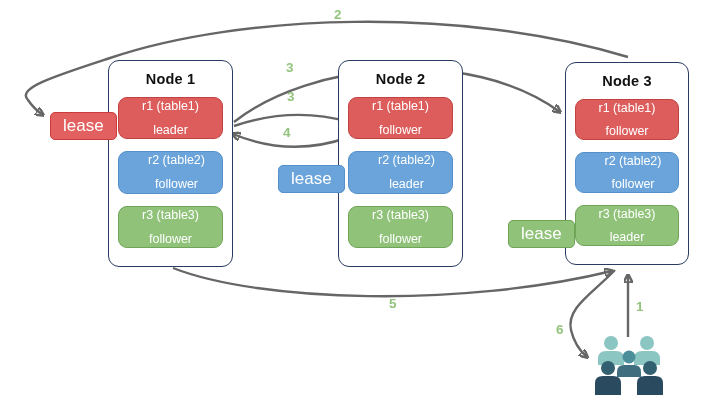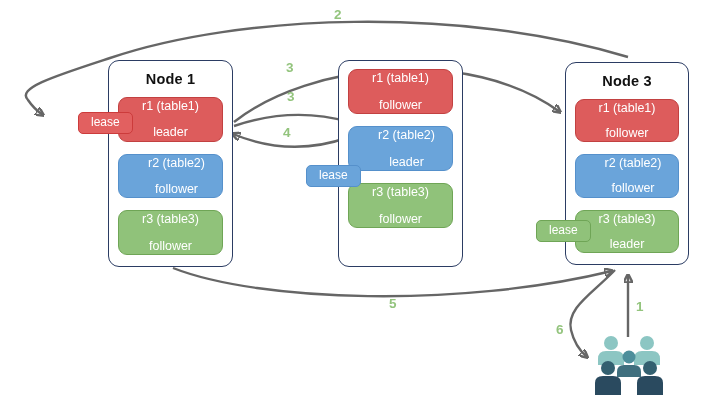--- a/index.html
+++ b/index.html
@@ -17,27 +17,27 @@
   }
   .node-title{
     text-align:center;font-weight:bold;font-size:14.5px;color:#111111;
     margin:2px 0 10px 0;letter-spacing:.2px;
   }
   .replica{
     border-radius:9px;height:45px;margin-bottom:12px;
     display:flex;flex-direction:column;align-items:center;justify-content:space-between;
     color:#ffffff;font-size:12.5px;line-height:1.3;box-sizing:border-box;
   }
-  .replica:last-child{margin-bottom:1px;}
+  .replica:last-child{margin-bottom:8px;}
   .replica.red{background:#dd5c5c;border:1.5px solid #c24141;}
   .replica.blue{background:#6aa4da;border:1.5px solid #5590cb;padding-left:12px;}
   .replica.green{background:#90c27a;border:1.5px solid #6fa556;}
   .lease{
-    position:absolute;color:#ffffff;font-size:12px;
-    padding:2px 12px;border-radius:5px;line-height:1.3;margin-left:28px;
+    position:absolute;color:#ffffff;font-size:17px;
+    padding:2px 12px;border-radius:5px;line-height:1.3;
   }
   .lease.red{background:#e26060;border:1.5px solid #cc3b3b;}
   .lease.blue{background:#6aa4da;border:1.5px solid #5590cb;}
   .lease.green{background:#90c27a;border:1.5px solid #6fa556;}
   .step{
     position:absolute;color:#93c47d;font-weight:bold;font-size:13.5px;
   }
   .users{position:absolute;left:594px;top:333px;width:70px;height:64px;}
 </style>
 </head>
@@ -70,20 +70,21 @@
       <span>r2 (table2)</span>
       <span>follower</span>
     </div>
     <div class="replica green">
       <span>r3 (table3)</span>
       <span>follower</span>
     </div>
   </div>
 
   <div class="node" style="left:338px;top:60px;height:207px;">
+    <div class="node-title">Node 2</div>
     <div class="replica red">
       <span>r1 (table1)</span>
       <span>follower</span>
     </div>
     <div class="replica blue">
       <span>r2 (table2)</span>
       <span>leader</span>
     </div>
     <div class="replica green">
       <span>r3 (table3)</span>

